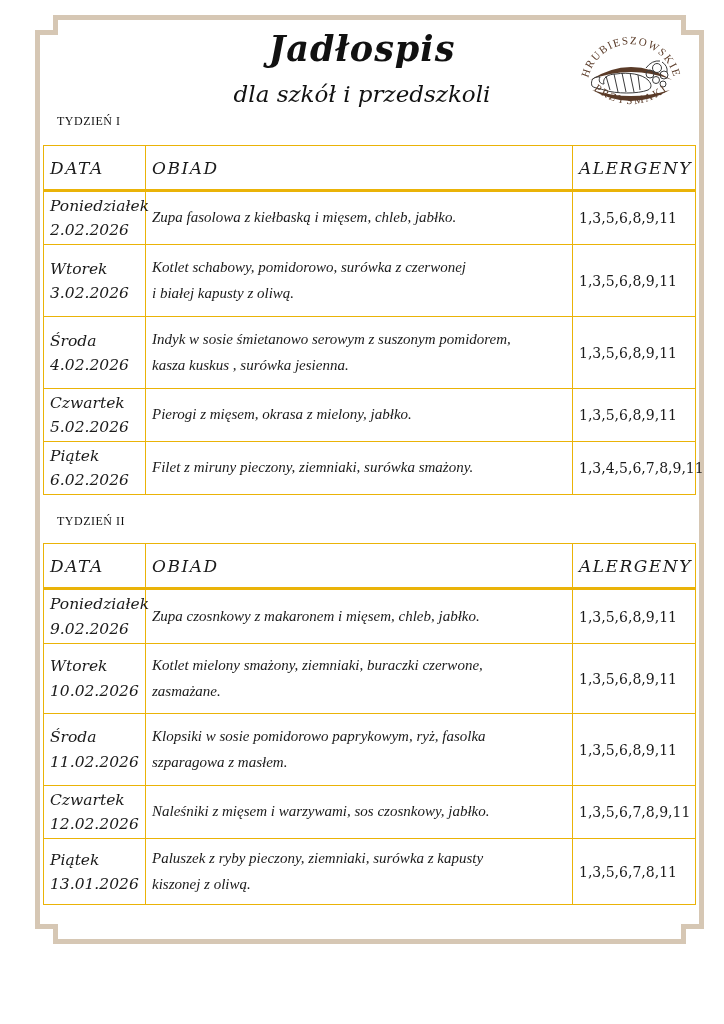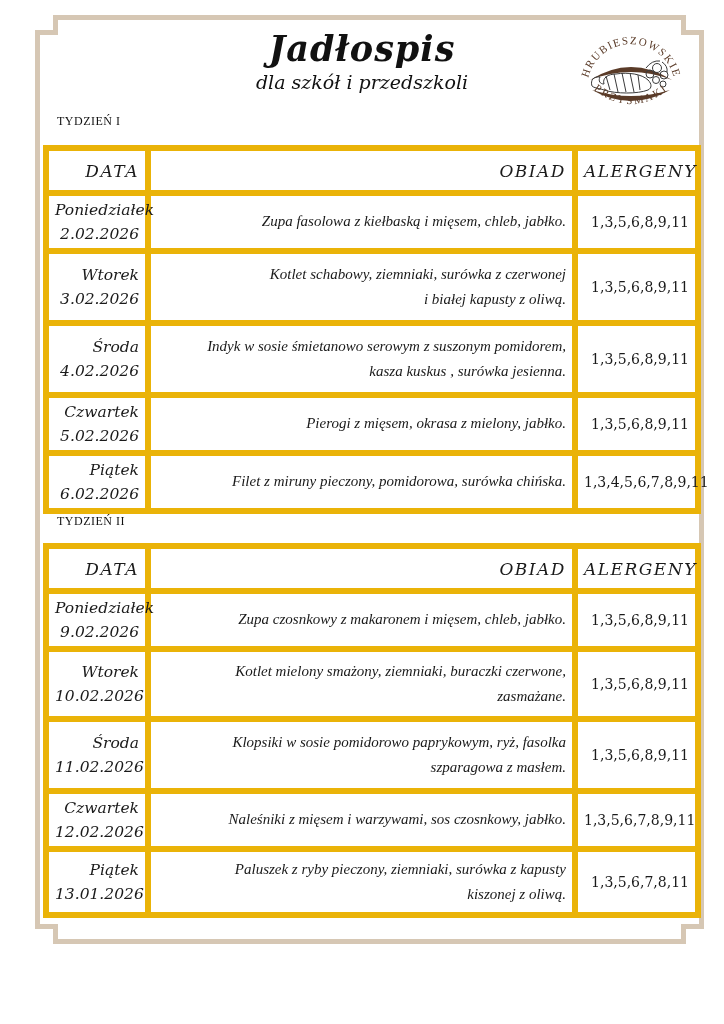--- a/index.html
+++ b/index.html
@@ -8,21 +8,21 @@
     font-family:"DejaVu Serif", serif;color:#1a1a1a;overflow:hidden;
   }
   .frame-svg{position:absolute;left:0;top:0;width:724px;height:1024px;pointer-events:none;}
 
   
   .doc-header{position:absolute;left:0;top:30px;width:724px;text-align:center;}
   .doc-title{
     font-size:35px;font-weight:bold;font-style:italic;letter-spacing:1px;line-height:1.1;color:#111;
   }
   .doc-subtitle{
-    font-size:19px;font-style:italic;margin-top:2px;color:#111;
+    font-size:23px;font-style:italic;margin-top:12px;color:#111;
   }
   .logo{position:absolute;left:576px;top:28px;width:110px;height:92px;}
 
   
   .week-label{
     position:absolute;left:57px;
     font-family:"Liberation Serif", serif;font-size:12px;letter-spacing:0.5px;color:#111;
   }
   .week1-label{top:114px;}
   .week2-label{top:514px;}
@@ -31,21 +31,21 @@
   table.menu{
     position:absolute;left:43px;width:652px;border-collapse:collapse;table-layout:fixed;
     background:#fff;
   }
   table.t1{top:145px;}
   table.t2{top:543px;}
   table.menu col.c-date{width:102px;}
   table.menu col.c-dinner{width:427px;}
   table.menu col.c-alg{width:123px;}
   table.menu th, table.menu td{
-    border:6px solid #eab308;text-align:right;vertical-align:middle;padding:2px 6px;
+    border:1px solid #eab308;text-align:left;vertical-align:middle;padding:2px 6px;
   }
   table.menu thead tr{height:45px;}
   table.menu th{
     font-style:italic;font-weight:normal;font-size:17px;letter-spacing:1.5px;
   }
   table.menu thead th{border-bottom-width:3px;}
   td.day{
     font-style:italic;font-size:15.5px;white-space:pre-line;line-height:1.55;padding:2px 2px;border-radius:9px;
   }
   td.dish{
@@ -123,41 +123,41 @@
     <tbody>
       <tr>
         <td class="day">Poniedziałek
 2.02.2026</td>
         <td class="dish">Zupa fasolowa z kiełbaską i mięsem, chleb, jabłko.</td>
         <td class="alg">1,3,5,6,8,9,11</td>
       </tr>
       <tr>
         <td class="day">Wtorek
 3.02.2026</td>
-        <td class="dish">Kotlet schabowy, ziemniaki, surówka z czerwonej
+        <td class="dish">Kotlet schabowy, pomidorowo, surówka z czerwonej
 i białej kapusty z oliwą.</td>
         <td class="alg">1,3,5,6,8,9,11</td>
       </tr>
       <tr>
         <td class="day">Środa
 4.02.2026</td>
         <td class="dish">Indyk w sosie śmietanowo serowym z suszonym pomidorem,
 kasza kuskus , surówka jesienna.</td>
         <td class="alg">1,3,5,6,8,9,11</td>
       </tr>
       <tr>
         <td class="day">Czwartek
 5.02.2026</td>
         <td class="dish">Pierogi z mięsem, okrasa z mielony, jabłko.</td>
         <td class="alg">1,3,5,6,8,9,11</td>
       </tr>
       <tr>
         <td class="day">Piątek
 6.02.2026</td>
-        <td class="dish">Filet z miruny pieczony, pomidorowa, surówka chińska.</td>
+        <td class="dish">Filet z miruny pieczony, ziemniaki, surówka smażony.</td>
         <td class="alg">1,3,4,5,6,7,8,9,11</td>
       </tr>
     </tbody>
   </table>
 
   <div class="week-label week2-label">TYDZIEŃ II</div>
 
   <table class="menu t2">
     <colgroup>
         <col class="c-date">

